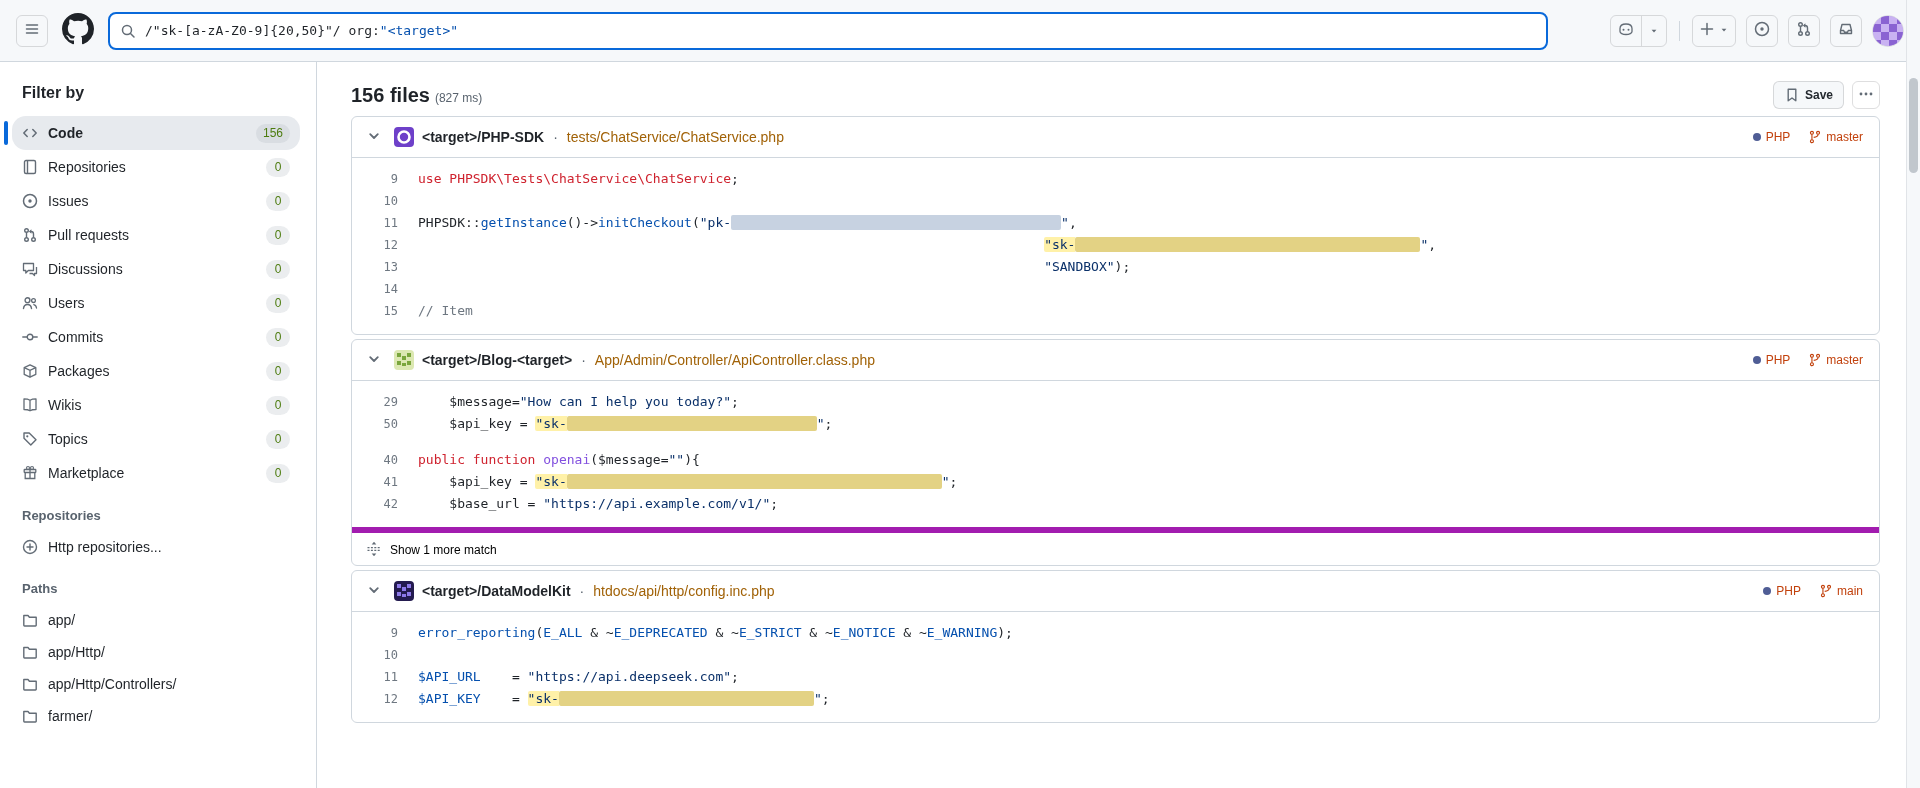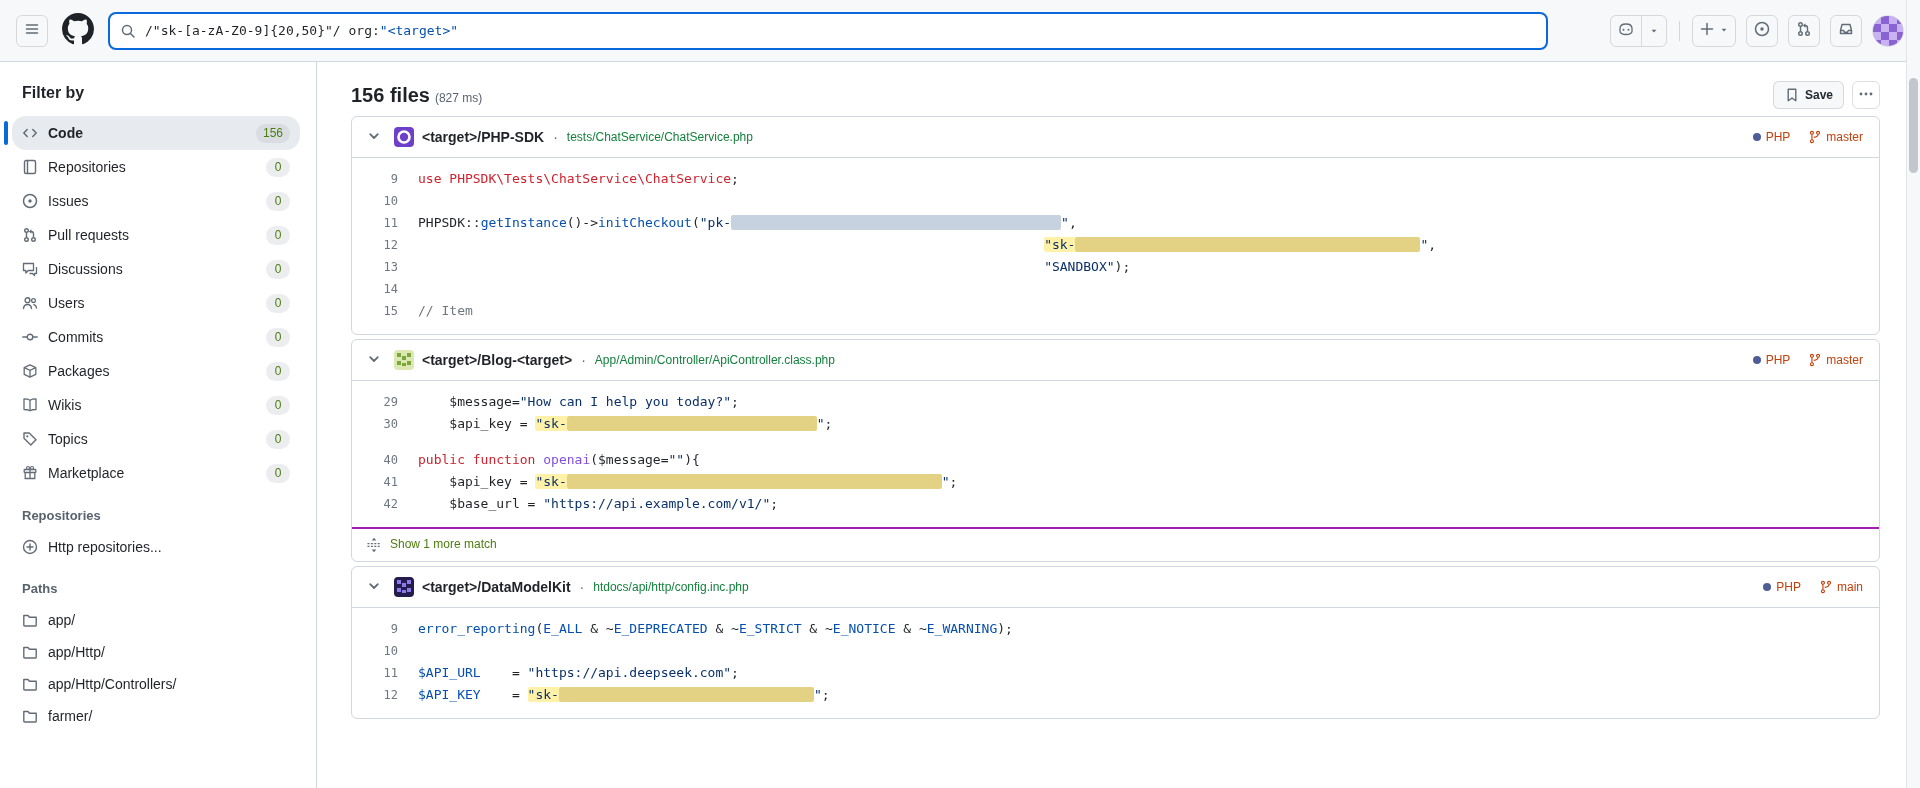--- a/index.html
+++ b/index.html
@@ -47,39 +47,39 @@
   .save-btn{height:28px;padding:0 10px;border:1px solid rgba(31,35,40,.15);border-radius:6px;background:#f6f8fa;display:inline-flex;align-items:center;gap:5px;font-size:12px;font-weight:700;color:#24292f;cursor:pointer}
   .save-btn [data-icon]{color:#636c76;display:flex}
   .kebab-btn{width:28px;height:28px;border:1px solid rgba(31,35,40,.15);border-radius:6px;background:transparent;color:#636c76;display:inline-flex;align-items:center;justify-content:center;cursor:pointer}
 
   .card{border:1px solid #d0d7de;border-radius:6px;margin-top:4px;background:#fff;overflow:hidden}
   .card-header{display:flex;align-items:center;gap:8px;padding:8px 16px 8px 10px;border-bottom:1px solid #d0d7de}
   .collapse-btn{width:24px;height:24px;border:none;background:transparent;color:#636c76;display:flex;align-items:center;justify-content:center;cursor:pointer}
   .repo-avatar{width:20px;height:20px;border-radius:4px;display:inline-flex;align-items:center;justify-content:center;overflow:hidden;flex:0 0 20px}
   .repo-name{font-weight:700;font-size:14px;color:#1f2328;cursor:pointer}
   .dot-sep{color:#59636e;margin:0 1px}
-  .file-path{font-size:12px;color:#15803d;cursor:pointer}
+  .file-path{font-size:14px;color:#a16207;cursor:pointer}
   .card-meta{margin-left:auto;display:flex;align-items:center;gap:18px;font-size:12px;color:#c2410c}
   .lang{display:flex;align-items:center;gap:5px}
   .lang-dot{width:8px;height:8px;border-radius:50%;display:inline-block}
   .branch{display:flex;align-items:center;gap:4px}
   .branch [data-icon]{display:flex}
 
   .card-body{padding:10px 0 12px}
   .group + .group{margin-top:14px}
   .code-line{display:flex;line-height:22px;font-family:"DejaVu Sans Mono",monospace;font-size:13px}
   .ln{flex:0 0 46px;text-align:right;color:#6e7781;font-size:12px;cursor:pointer}
   .code{white-space:pre;padding-left:20px;color:#1f2328}
   .tk-k{color:#cf222e}.tk-ns{color:#cf222e}.tk-s{color:#0a3069}.tk-en{color:#0550ae}
   .tk-fn{color:#8250df}.tk-c1{color:#0550ae}.tk-cm{color:#6e7781}.tk-v{color:#1f2328}
   .tk-hl{color:#0a3069;background:#fff1a8;border-radius:2px 0 0 2px}
   .bar{display:inline-block;height:15px;border-radius:2px;vertical-align:middle;margin-top:-2px}
   .bar.ry{background:#e3d284}
   .bar.rb{background:#c7d2e1}
-  .card-footer{border-top:2px solid #a21caf;padding:8px 14px;display:flex;align-items:flex-start;gap:8px;font-size:12px;color:#4d7c0f;cursor:pointer}
+  .card-footer{border-top:6px solid #a21caf;padding:8px 14px;display:flex;align-items:flex-end;gap:8px;font-size:12px;color:#000000;cursor:pointer}
   .card-footer [data-icon]{color:#636c76;display:flex}
 
   
   .scrollbar{position:fixed;top:0;right:0;width:14px;height:788px;background:#f6f8fa;border-left:1px solid #e1e4e8;z-index:50;cursor:pointer}
   .scrollbar .thumb{position:absolute;left:2px;top:78px;width:9px;height:95px;border-radius:5px;background:#c1c7cd}
 </style>
 </head>
 <body>
 
 <header class="gh-header">
@@ -441,21 +441,21 @@
                 </span>master</span>
             </span>
           </div>
           <div class="card-body">
             <div class="group">
               <div class="code-line">
                 <span class="ln">29</span>
                 <span class="code">    <span class="tk-v">$message</span>=<span class="tk-s">"How can I help you today?"</span>;</span>
               </div>
               <div class="code-line">
-                <span class="ln">30</span>
+                <span class="ln">50</span>
                 <span class="code">    <span class="tk-v">$api_key</span> = <span class="tk-hl">"sk-</span><span class="bar ry" style="width:250px"></span><span class="tk-s">"</span>;</span>
               </div>
             </div>
             <div class="group">
               <div class="code-line">
                 <span class="ln">40</span>
                 <span class="code"><span class="tk-k">public</span> <span class="tk-k">function</span> <span class="tk-fn">openai</span>(<span class="tk-v">$message</span>=<span class="tk-s">""</span>){</span>
               </div>
               <div class="code-line">
                 <span class="ln">41</span>

